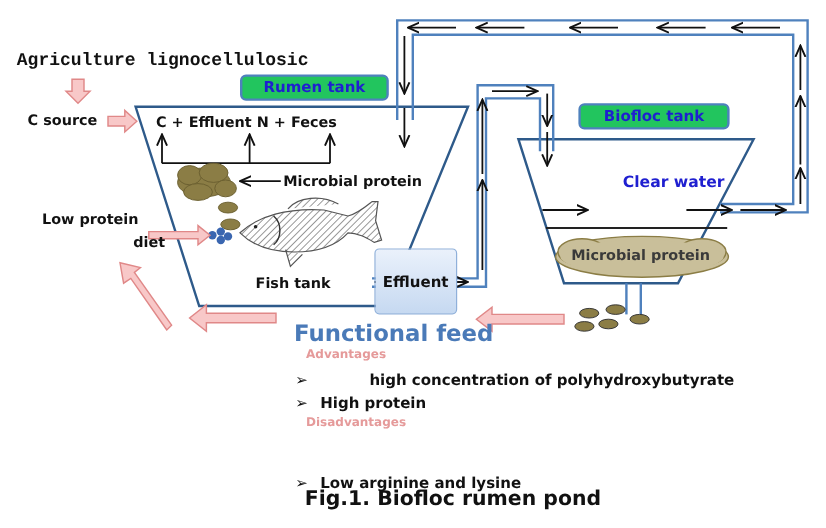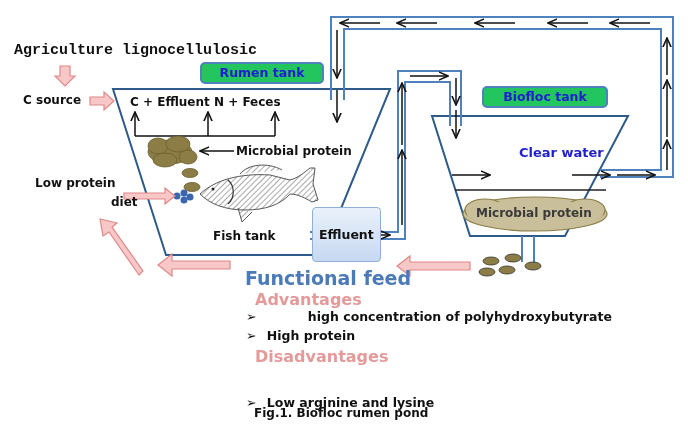--- a/index.html
+++ b/index.html
@@ -3,21 +3,21 @@
   <meta charset="utf-8">
   <style>
     html, body { margin: 0; padding: 0; background: #ffffff; }
     body { width: 688px; height: 440px; position: relative; overflow: hidden; font-family: "DejaVu Sans", sans-serif; }
     svg { position: absolute; left: 0; top: 0; }
     .lbl { position: absolute; white-space: nowrap; color: #111; font-family: "DejaVu Sans", sans-serif; font-weight: bold; font-size: 12px; }
     .serif { font-family: Liberation Mono, monospace; font-size: 15px; }
     .box { position: absolute; border: 2px solid #4f81bd; border-radius: 5px; background: #22c55e; color: #1f1fd0; font-weight: bold; font-size: 12.5px; text-align: center; }
     .blue { color: #1f1fd0; }
     .ff { color: #4a7ab8; font-size: 19px; }
-    .pink { color: #e59a9a; font-weight: bold; font-size: 16px; }
+    .pink { color: #e59a9a; font-weight: bold; font-size: 10px; }
     .bullet { font-size: 12.5px; }
     .effluent { position: absolute; background: linear-gradient(#eaf1fb, #c6d9f1); border: 1px solid #8fb0da; border-radius: 4px; font-weight: bold; font-size: 12.5px; color: #111; padding: 19px 6px; }
   </style>
 </head>
 <body>
 
 <svg width="688" height="440" viewBox="0 0 688 440">
   <defs>
     <marker id="ah" viewBox="0 0 10 10" refX="9" refY="5" markerWidth="7" markerHeight="7" orient="auto">
       <path d="M0,1 L9,5 L0,9" fill="none" stroke="#111" stroke-width="1.5"></path>
@@ -156,13 +156,13 @@
   <span>➢</span>
   <span style="margin-left:6px;text-align:right;">High protein</span>
 </div>
 
 <div class="lbl pink" style="left:255px; top:347px;">Disadvantages</div>
 <div class="lbl bullet" style="left:246px; top:367px;margin-top:28px;">
   <span>➢</span>
   <span style="margin-left:6px;">Low arginine and lysine</span>
 </div>
 
-<div class="lbl" style="left:254px; top:406px; font-size:12px;">Fig.1. Biofloc rumen pond</div>
+<div class="lbl" style="left:254px; top:406px; font-size:17px;">Fig.1. Biofloc rumen pond</div>
 
 </body></html>

